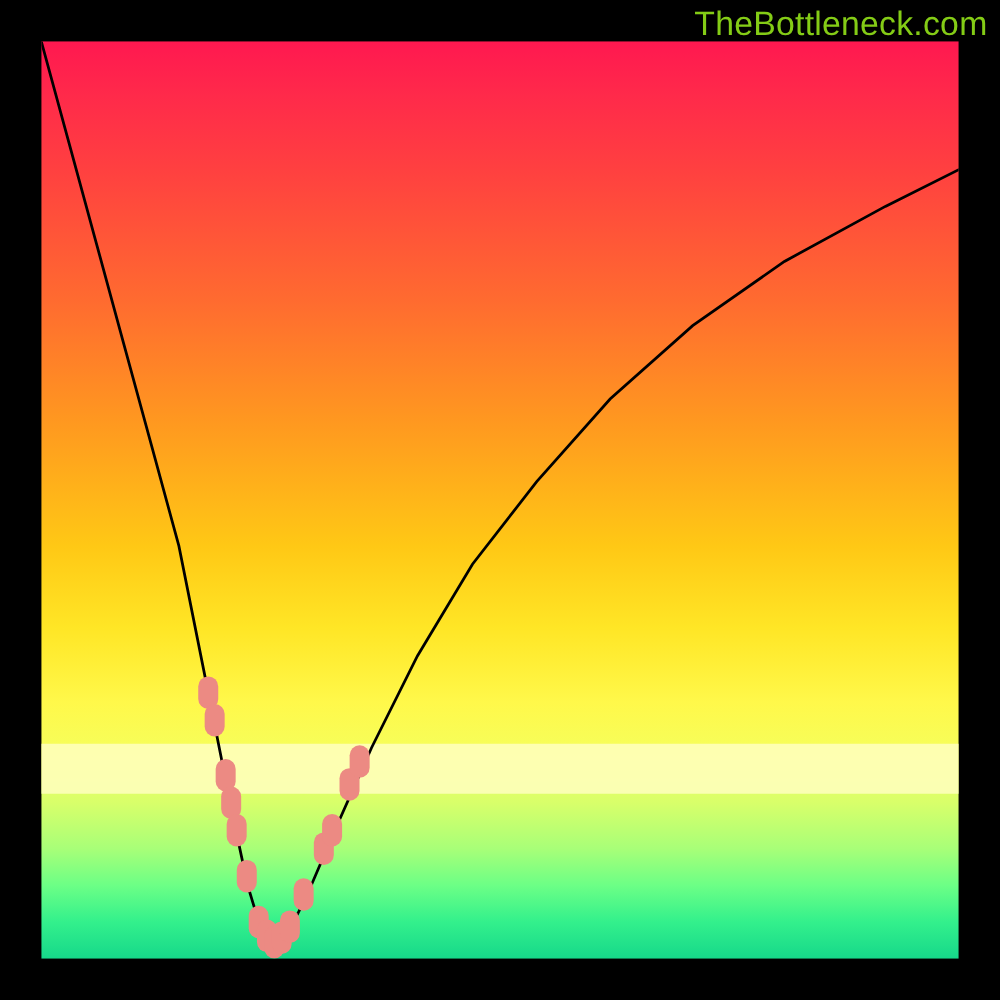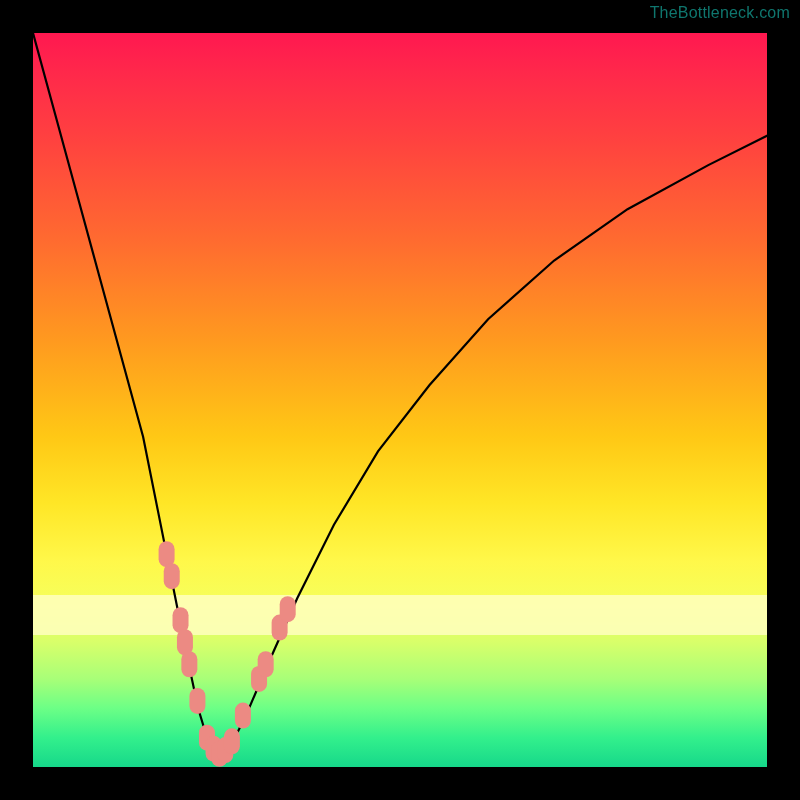--- a/index.html
+++ b/index.html
@@ -59,22 +59,22 @@
     width: 100%;
     top: 76.5%;
     height: 5.5%;
     background: #ffffbf;
     opacity: 0.85;
   }
   .credit {
     position: absolute;
     top: 4px;
     right: 10px;
-    color: #0f766e;
-    font-size: 16px;
+    color: #84cc16;
+    font-size: 27px;
     font-weight: 500;
     letter-spacing: 0.2px;
     user-select: none;
   }
   svg.curve {
     position: absolute;
     left: 0;
     top: 0;
     width: 100%;
     height: 100%;

